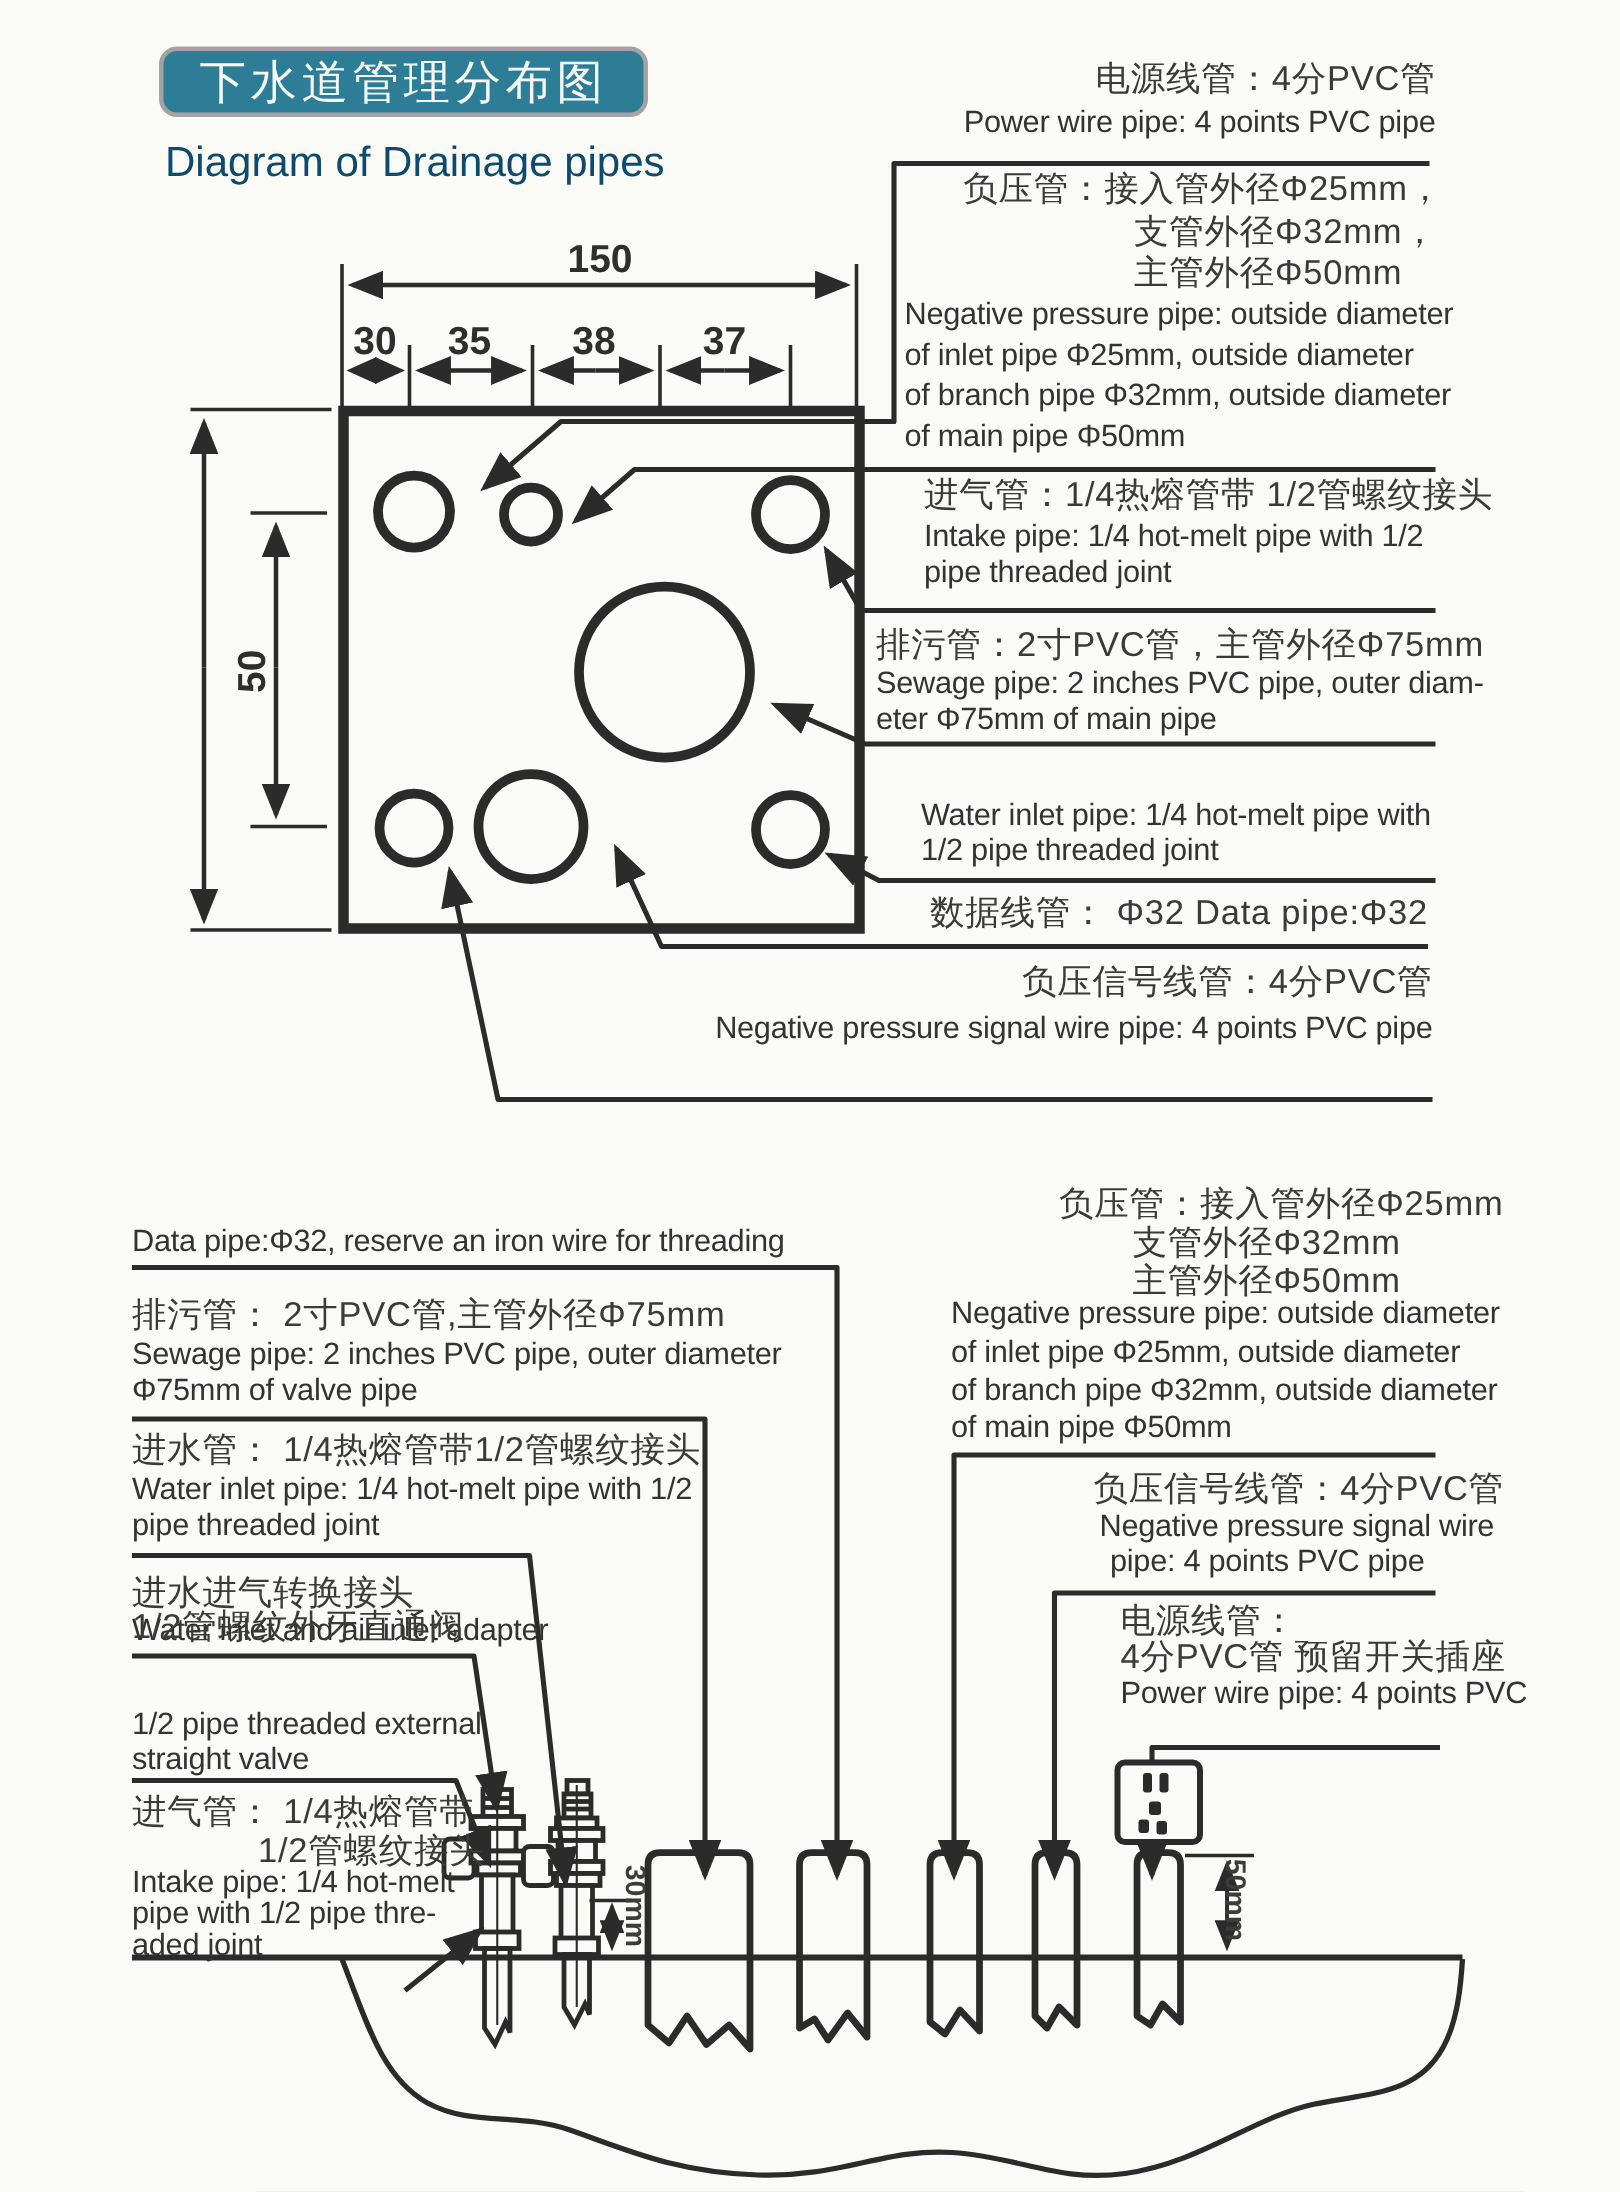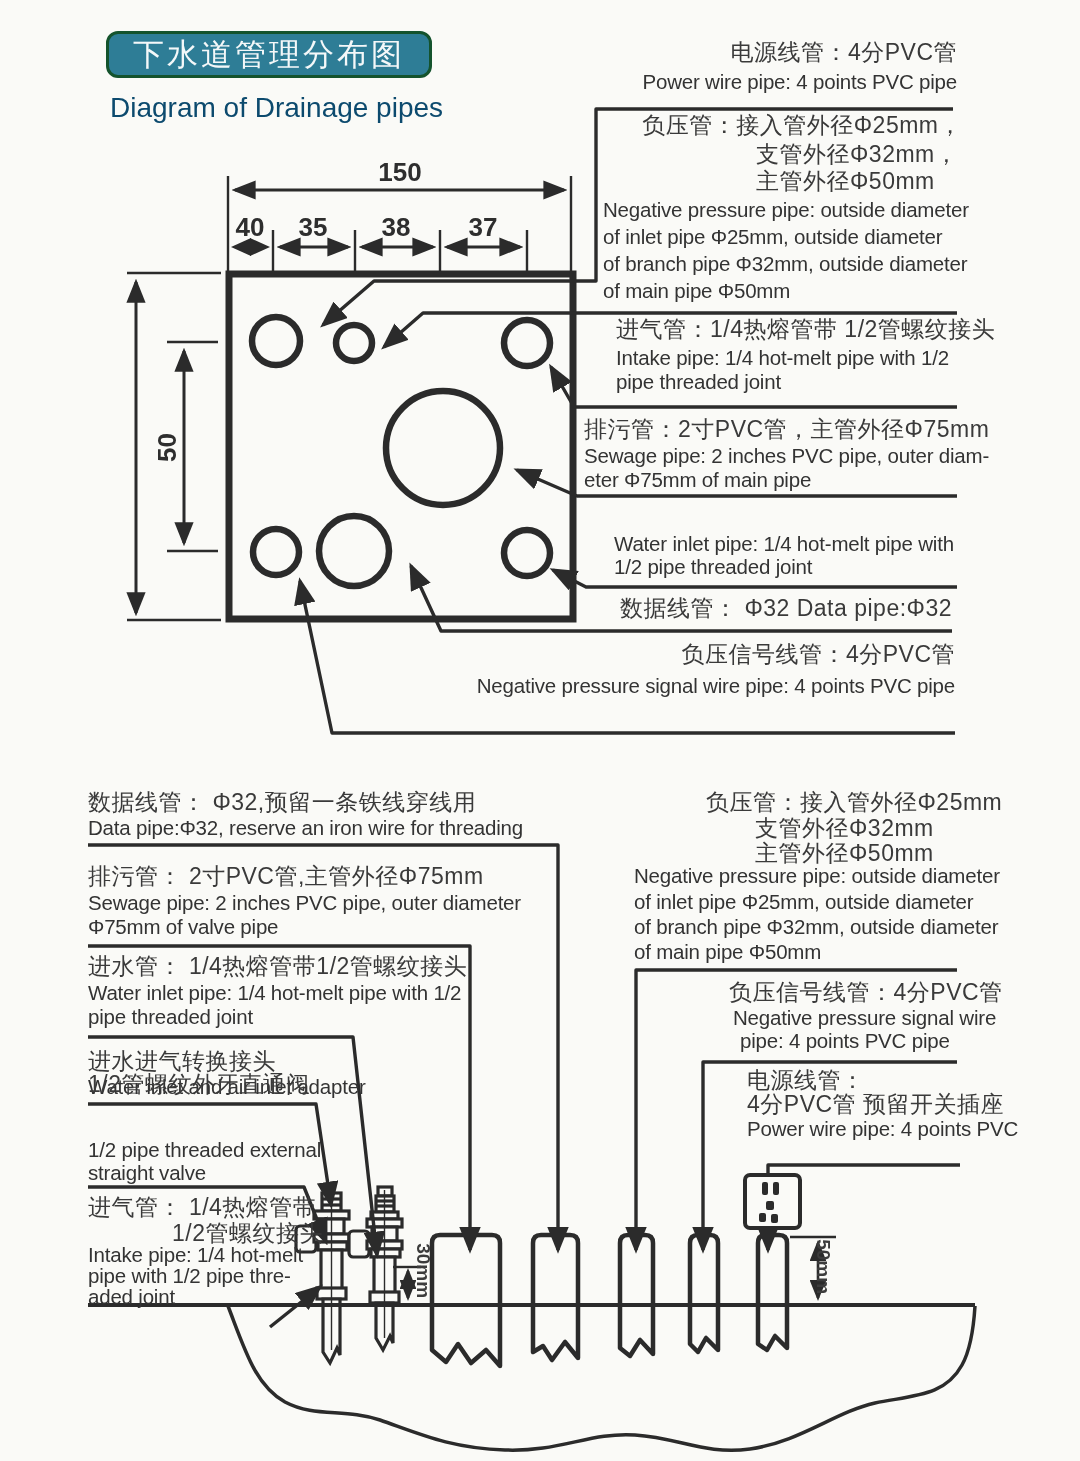--- a/index.html
+++ b/index.html
@@ -8,21 +8,21 @@
   svg.lines{position:absolute;left:0;top:0}
   .t{position:absolute;white-space:nowrap;color:#3a3a3a;line-height:1.12}
   .cn{font-size:23px;letter-spacing:.5px}
   .en{font-size:20.5px;font-weight:400;letter-spacing:-.2px;color:#333}
   .ra{text-align:right}
   .dim{font-size:26px;font-weight:600;color:#2e2e2e;text-align:center}
   .dimsm{font-size:19px;font-weight:600;color:#3c3c3c;text-align:center}
   .rn90{transform:rotate(-90deg)}
   .r90{transform:rotate(90deg)}
   .title-box{position:absolute;left:106px;top:31px;width:326px;height:47px;
-             background:#2e7d96;border:3px solid #14532d;border-radius:12px;
+             background:#2e7d96;border:3px solid #a3a3a3;border-radius:12px;
              display:flex;align-items:center;justify-content:center;box-sizing:border-box}
   .title-box span{color:#f4f8f9;font-size:31px;letter-spacing:3px;font-weight:500}
   .subtitle{position:absolute;left:110px;top:92px;font-size:28px;color:#0c4a6e;font-weight:500}
 </style>
 </head>
 <body>
 
 <div class="page">
 
   <svg class="lines" width="1080" height="1461" viewBox="0 0 1080 1461">
@@ -162,21 +162,21 @@
       </g>
     </g>
   </svg>
 
   <div class="title-box">
     <span>下水道管理分布图</span>
   </div>
   <div class="subtitle">Diagram of Drainage pipes</div>
 
   <div class="t dim" style="left:368px;top:158px;width:64px">150</div>
-  <div class="t dim" style="left:234px;top:213px;width:32px">40</div>
+  <div class="t dim" style="left:234px;top:213px;width:32px">30</div>
   <div class="t dim" style="left:297px;top:213px;width:32px">35</div>
   <div class="t dim" style="left:380px;top:213px;width:32px">38</div>
   <div class="t dim" style="left:467px;top:213px;width:32px">37</div>
   <div class="t dim rn90" style="left:146px;top:433px;width:44px">50</div>
   <div class="t dimsm r90" style="left:394px;top:1260px;width:58px">30mm</div>
   <div class="t dimsm r90" style="left:794px;top:1256px;width:58px">50mm</div>
 
   <div class="t cn ra" style="right:123px;top:40px">电源线管：4分PVC管</div>
   <div class="t en ra" style="right:123px;top:71px">Power wire pipe: 4 points PVC pipe</div>
 
@@ -197,21 +197,20 @@
   <div class="t en" style="left:584px;top:469px">eter Φ75mm of main pipe</div>
 
   <div class="t en" style="left:614px;top:533px">Water inlet pipe: 1/4 hot-melt pipe with</div>
   <div class="t en" style="left:614px;top:556px">1/2 pipe threaded joint</div>
 
   <div class="t cn ra" style="right:128px;top:596px">数据线管： Φ32  Data pipe:Φ32</div>
 
   <div class="t cn ra" style="right:125px;top:642px">负压信号线管：4分PVC管</div>
   <div class="t en ra" style="right:125px;top:675px">Negative pressure signal wire pipe: 4 points PVC pipe</div>
 
-  <div class="t cn" style="left:88px;top:790px">数据线管： Φ32,预留一条铁线穿线用</div>
   <div class="t en" style="left:88px;top:817px">Data pipe:Φ32, reserve an iron wire for threading</div>
 
   <div class="t cn" style="left:88px;top:864px">排污管： 2寸PVC管,主管外径Φ75mm</div>
   <div class="t en" style="left:88px;top:892px">Sewage pipe: 2 inches PVC pipe, outer diameter</div>
   <div class="t en" style="left:88px;top:916px">Φ75mm of valve pipe</div>
 
   <div class="t cn" style="left:88px;top:954px">进水管： 1/4热熔管带1/2管螺纹接头</div>
   <div class="t en" style="left:88px;top:982px">Water inlet pipe: 1/4 hot-melt pipe with 1/2</div>
   <div class="t en" style="left:88px;top:1006px">pipe threaded joint</div>
 

